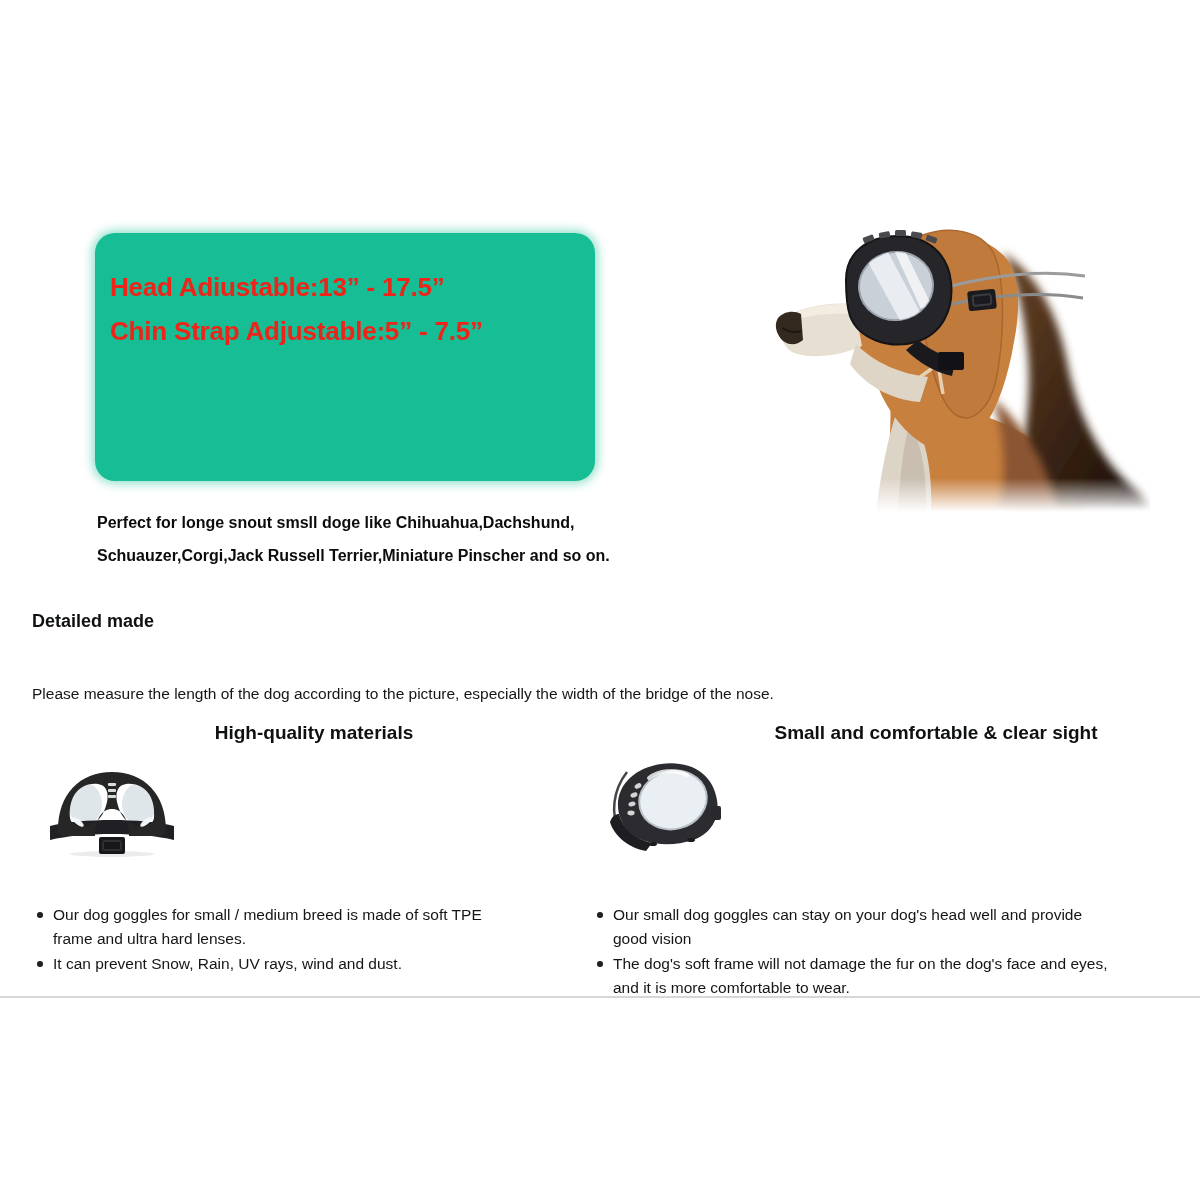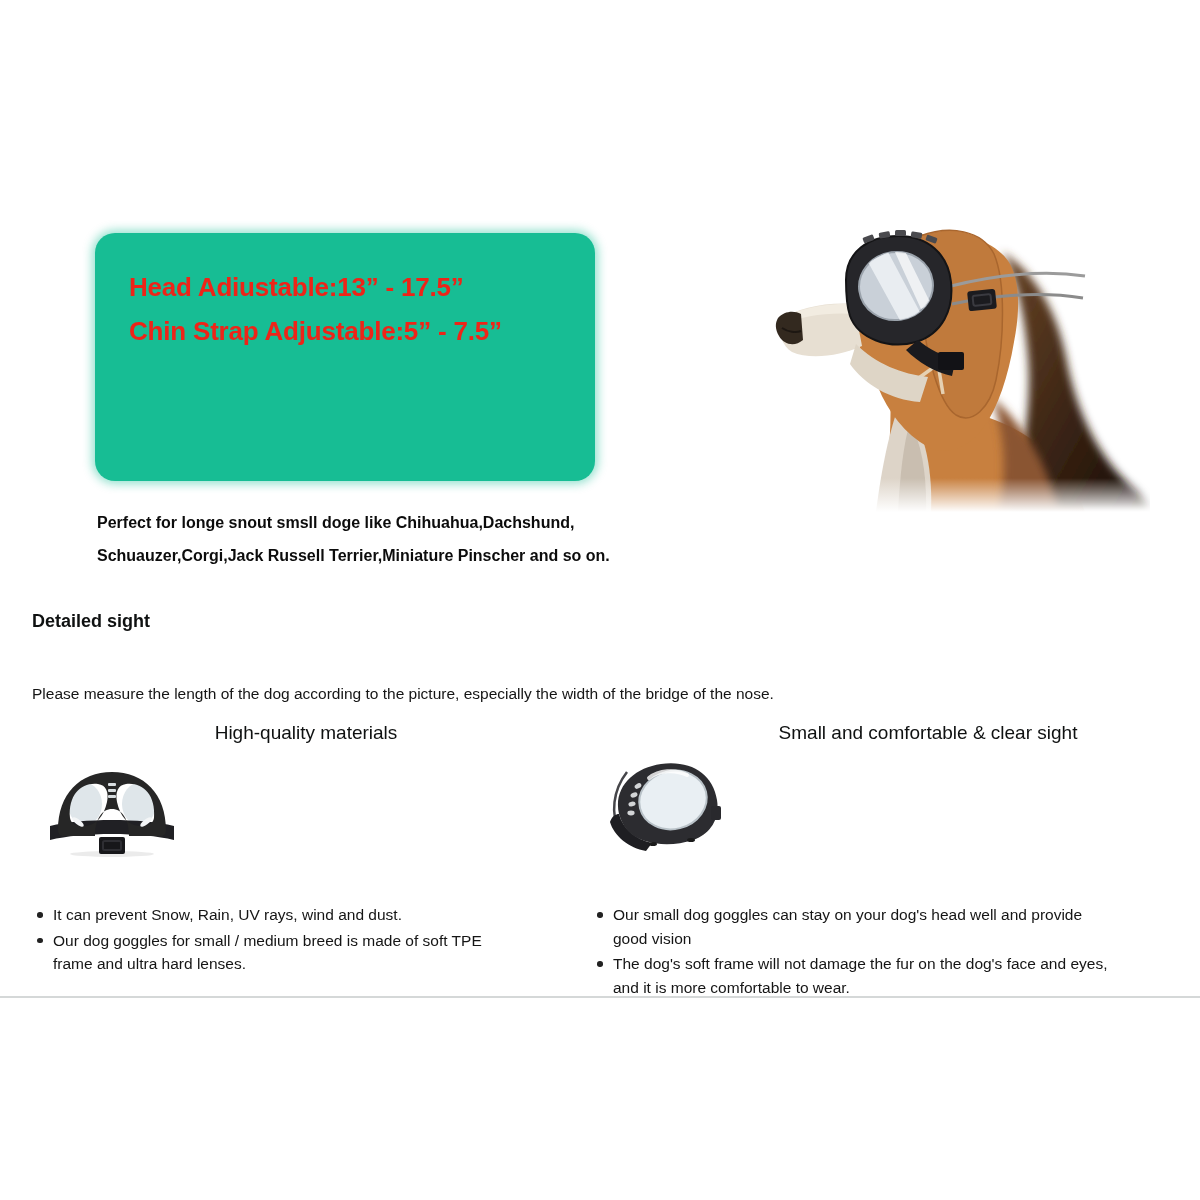--- a/index.html
+++ b/index.html
@@ -5,40 +5,40 @@
   html,body{margin:0;padding:0;background:#fff;}
   .page{
     position:relative;width:1200px;height:1200px;background:#fff;overflow:hidden;
     font-family:"Liberation Sans", sans-serif;color:var(--text_dark,#111);
   }
   
   .spec-box{
     position:absolute;left:95px;top:233px;width:500px;height:248px;box-sizing:border-box;
     background:var(--spec_box_bg,#17bd94);border-radius:20px;
     box-shadow:0 0 10px 3px rgba(23,189,148,.45);
-    padding:33px 18px 0 34px;
+    padding:33px 18px 0 15px;
   }
   .spec-line{
     font-weight:700;font-size:26px;line-height:43.5px;white-space:nowrap;
     color:var(--spec_text_red,#ee2418);letter-spacing:-.2px;
   }
   .spec-line.muted{font-weight:400;font-size:20.5px;color:var(--spec_note_red,#c14b40);opacity:.85;}
   
   .dog-illustration{position:absolute;left:770px;top:222px;width:380px;height:290px;}
   
   .intro{
     position:absolute;left:97px;top:506px;width:760px;
     font-size:16px;font-weight:700;line-height:33px;color:#0c0c0c;white-space:pre-line;
   }
   
   .du-heading{position:absolute;left:32px;top:611px;font-size:18px;font-weight:700;color:#0f1111;}
   .du-p1{position:absolute;left:32px;top:646px;font-size:15.5px;line-height:22px;color:#151515;}
   .du-p2{position:absolute;left:32px;top:683px;font-size:15.5px;line-height:22px;color:#151515;}
   
-  .col-heading{position:absolute;top:722px;font-size:19px;font-weight:400;color:#0f1111;text-align:center;}
+  .col-heading{position:absolute;top:722px;font-size:19px;font-weight:700;color:#0f1111;text-align:center;margin-left:8px;}
   .col-heading.left{left:0;width:612px;}
   .col-heading.right{left:640px;width:576px;}
   .goggles-front{position:absolute;left:48px;top:760px;width:128px;height:98px;}
   .goggles-side{position:absolute;left:603px;top:756px;width:120px;height:96px;}
   .bullet-list{position:absolute;top:903px;margin:0;padding:0;list-style:none;}
   .bullet-list.left{left:36px;width:505px;}
   .bullet-list.right{left:596px;width:562px;}
   .bullet-list li{
     position:relative;padding-left:17px;margin:0 0 2px 0;
     font-size:15.5px;line-height:23.5px;color:#151515;white-space:pre-line;
@@ -137,21 +137,21 @@
       <path d="M148,118 C160,128 172,134 186,136 L182,154 C164,150 148,140 136,128 Z" fill="#1a1a1e"></path>
       <rect x="168" y="130" width="26" height="18" rx="2" fill="#121216"></rect>
     </g>
 
     <rect x="0" y="256" width="380" height="34" fill="url(#gFadeWhite)"></rect>
   </svg>
 
   <div class="intro">Perfect for longe snout smsll doge like Chihuahua,Dachshund,
 Schuauzer,Corgi,Jack Russell Terrier,Miniature Pinscher and so on.</div>
 
-  <div class="du-heading">Detailed sight</div>
+  <div class="du-heading">Detailed made</div>
   <div class="du-p2">Please measure the length of the dog according to the picture, especially the width of the bridge of the nose.</div>
 
   <div class="col-heading left">High-quality materials</div>
   <div class="col-heading right">Small and comfortable &amp; clear sight</div>
 
   <svg class="goggles-front" viewBox="0 0 128 98">
     <ellipse cx="64" cy="94" rx="42" ry="3" fill="#000" opacity=".08"></ellipse>
 
     <ellipse cx="37" cy="44" rx="17" ry="21" fill="#dfe6ea"></ellipse>
     <ellipse cx="91" cy="44" rx="17" ry="21" fill="#dfe6ea"></ellipse>
@@ -190,23 +190,23 @@
       <ellipse cx="31" cy="39" rx="3.6" ry="2.4" transform="rotate(-20 31 39)"></ellipse>
       <ellipse cx="29" cy="48" rx="3.6" ry="2.4" transform="rotate(-10 29 48)"></ellipse>
       <ellipse cx="28" cy="57" rx="3.6" ry="2.4"></ellipse>
     </g>
     <rect x="108" y="50" width="10" height="14" rx="2" fill="#29292d"></rect>
     <ellipse cx="50" cy="88" rx="4" ry="2" fill="#1a1a1a"></ellipse>
     <ellipse cx="88" cy="84" rx="4" ry="2" fill="#1a1a1a"></ellipse>
   </svg>
 
   <ul class="bullet-list left">
-    <li>It can prevent Snow, Rain, UV rays, wind and dust.</li>
     <li>Our dog goggles for small / medium breed is made of soft TPE
 frame and ultra hard lenses.</li>
+    <li>It can prevent Snow, Rain, UV rays, wind and dust.</li>
   </ul>
   <ul class="bullet-list right">
     <li>Our small dog goggles can stay on your dog's head well and provide
 good vision</li>
     <li>The dog's soft frame will not damage the fur on the dog's face and eyes,
 and it is more comfortable to wear.</li>
   </ul>
 
   <div class="divider"></div>
 

